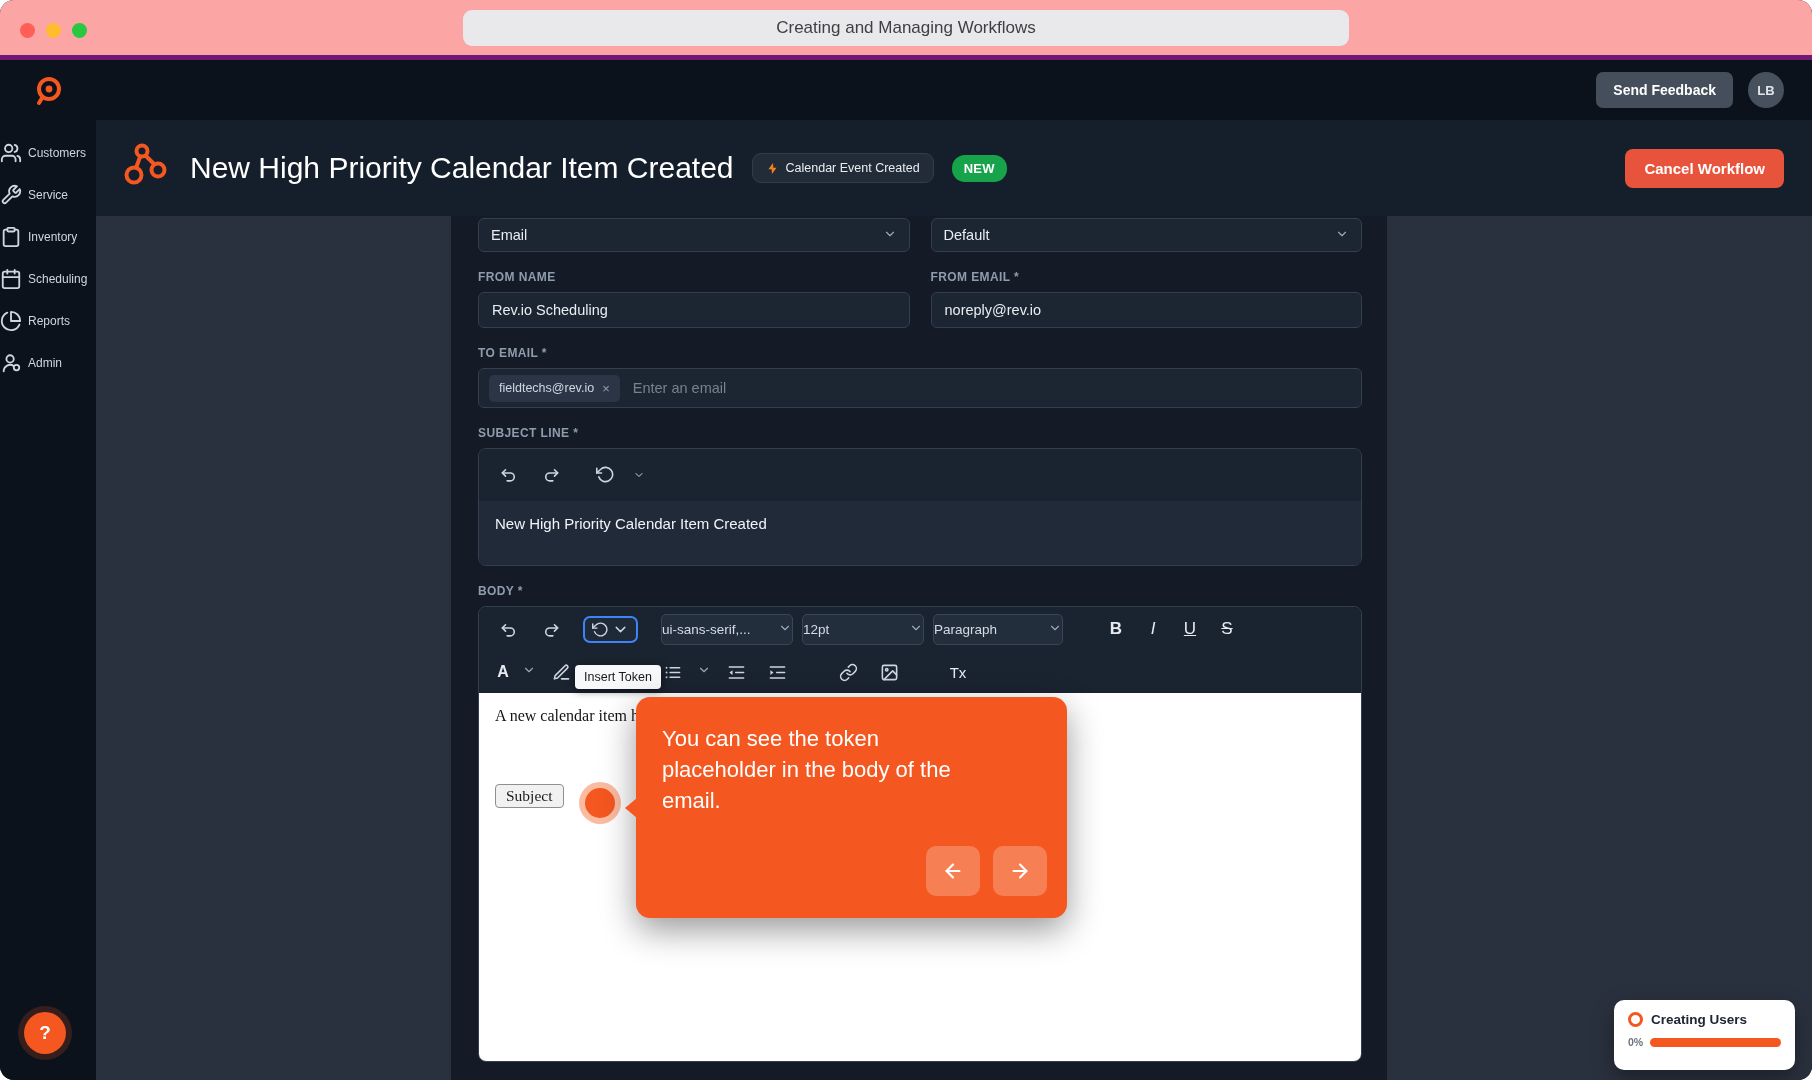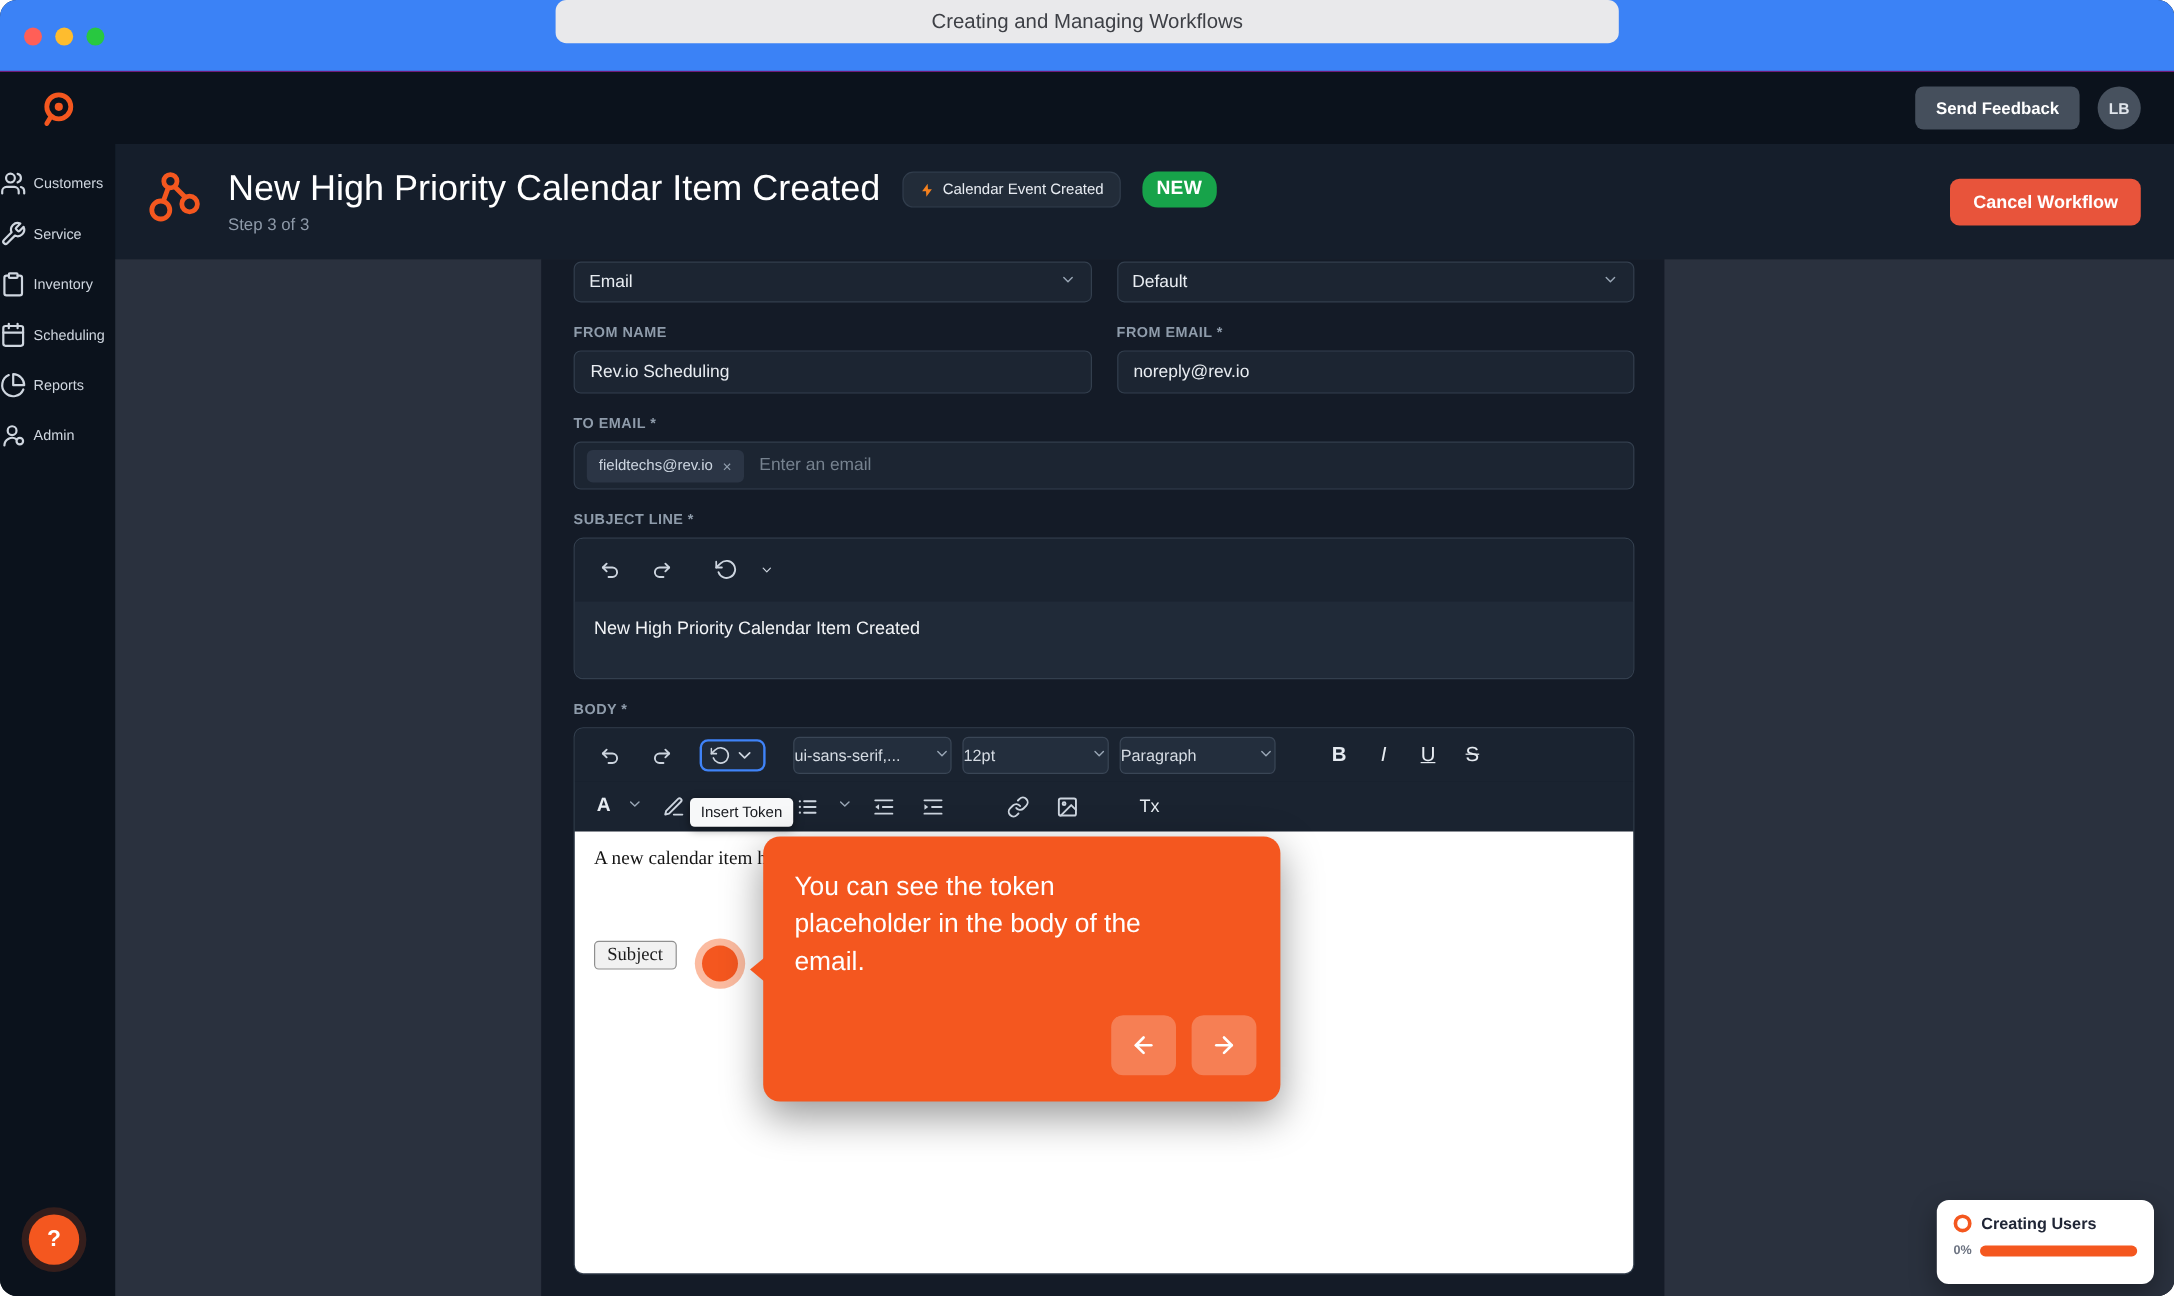--- a/index.html
+++ b/index.html
@@ -1,21 +1,21 @@
 <!DOCTYPE html>
 <html><head>
 <meta charset="utf-8">
 <style>
   * { margin:0; padding:0; box-sizing:border-box; }
   html,body { background:#ffffff; }
   body { width:1812px; height:1080px; font-family:"Liberation Sans", sans-serif; }
   .window { position:relative; width:1812px; height:1080px; border-radius:14px; overflow:hidden; background:#0b121c; }
 
   
-  .mac-bar { position:absolute; top:0; left:0; right:0; height:60px; background:#3b82f6; border-bottom:1px solid #701a75; display:flex; }
+  .mac-bar { position:absolute; top:0; left:0; right:0; height:60px; background:#fca5a5; border-bottom:5px solid #701a75; display:flex; align-items:center; }
   .traffic { position:absolute; left:20px; top:23px; display:flex; gap:11px; }
   .light { width:15px; height:15px; border-radius:50%; }
   .light.red{background:#ff5f57}.light.yellow{background:#febc2e}.light.green{background:#28c840}
   .title-pill { margin:0 auto; width:886px; height:36px; background:#e9e9eb; border-radius:9px; display:flex; align-items:center; justify-content:center; font-size:17px; color:#3e4046; }
 
   
   .app-bar { position:absolute; top:60px; left:0; right:0; height:60px; background:#0b121c; display:flex; align-items:center; }
   .logo { position:absolute; left:33px; top:14px; width:32px; height:32px; }
   .app-bar-right { margin-left:auto; display:flex; align-items:center; gap:15px; padding-right:28px; }
   .send-feedback { background:#454f5c; color:#fff; font-weight:700; font-size:14px; padding:10px 17px; border-radius:7px; cursor:pointer; }
@@ -29,21 +29,21 @@
   .help-btn { position:absolute; left:24px; bottom:26px; width:42px; height:42px; border-radius:50%; background:#f4571f; color:#fff; font-size:19px; font-weight:700; display:flex; align-items:center; justify-content:center; box-shadow:0 0 0 6px rgba(244,87,31,.18); cursor:pointer; }
 
   
   .header { position:absolute; left:96px; top:120px; right:0; height:96px; background:#151e2b; display:flex; align-items:center; padding:0 28px; gap:18px; }
   .wf-icon svg { width:48px; height:48px; }
   .header-main { display:flex; flex-direction:column; gap:4px; }
   .title-row { display:flex; align-items:center; gap:18px; }
   .page-title { font-size:30px; color:#ffffff; font-weight:500; }
   .event-badge { display:flex; align-items:center; gap:7px; background:#222c39; border:1px solid #313d4c; color:#e8ecf2; font-size:12.5px; font-weight:400; padding:7px 13px; border-radius:9px; }
   .event-badge svg { width:13px; height:13px; fill:#f4811f; }
-  .new-badge { background:#17a34a; color:#fff; font-size:16px; font-weight:800; padding:6px 12px; border-radius:13px; letter-spacing:.3px; }
+  .new-badge { background:#17a34a; color:#fff; font-size:13px; font-weight:800; padding:6px 12px; border-radius:13px; letter-spacing:.3px; }
   .step { color:#8d99a8; font-size:14px; }
   .cancel-btn { margin-left:auto; background:#e8543b; color:#fff; font-size:15px; font-weight:600; padding:11px 19px; border-radius:8px; cursor:pointer; }
 
   
   .content { position:absolute; left:96px; top:216px; right:0; bottom:0; background:#2a313e; }
   .form-col { position:absolute; left:355px; top:0; width:936px; bottom:0; background:#141b27; }
   .form-inner { padding:2px 25px 0 27px; }
 
   .row2 { display:flex; gap:21px; }
   .col { flex:1; }
@@ -185,21 +185,20 @@
       <div class="title-row">
         <span class="page-title">New High Priority Calendar Item Created</span>
         <span class="event-badge">
           <svg viewBox="0 0 24 24">
               <path d="M13 2L4.5 13.5h6L11 22l8.5-11.5h-6z"></path>
             </svg>
           <span>Calendar Event Created</span>
         </span>
         <span class="new-badge">NEW</span>
       </div>
-      <span class="step">Step 3 of 3</span>
     </div>
     <div class="cancel-btn">Cancel Workflow</div>
   </div>
 
   <div class="content">
     <div class="form-col">
       <div class="form-inner">
 
         <div class="row2">
           <div class="col ctrl select-box">

